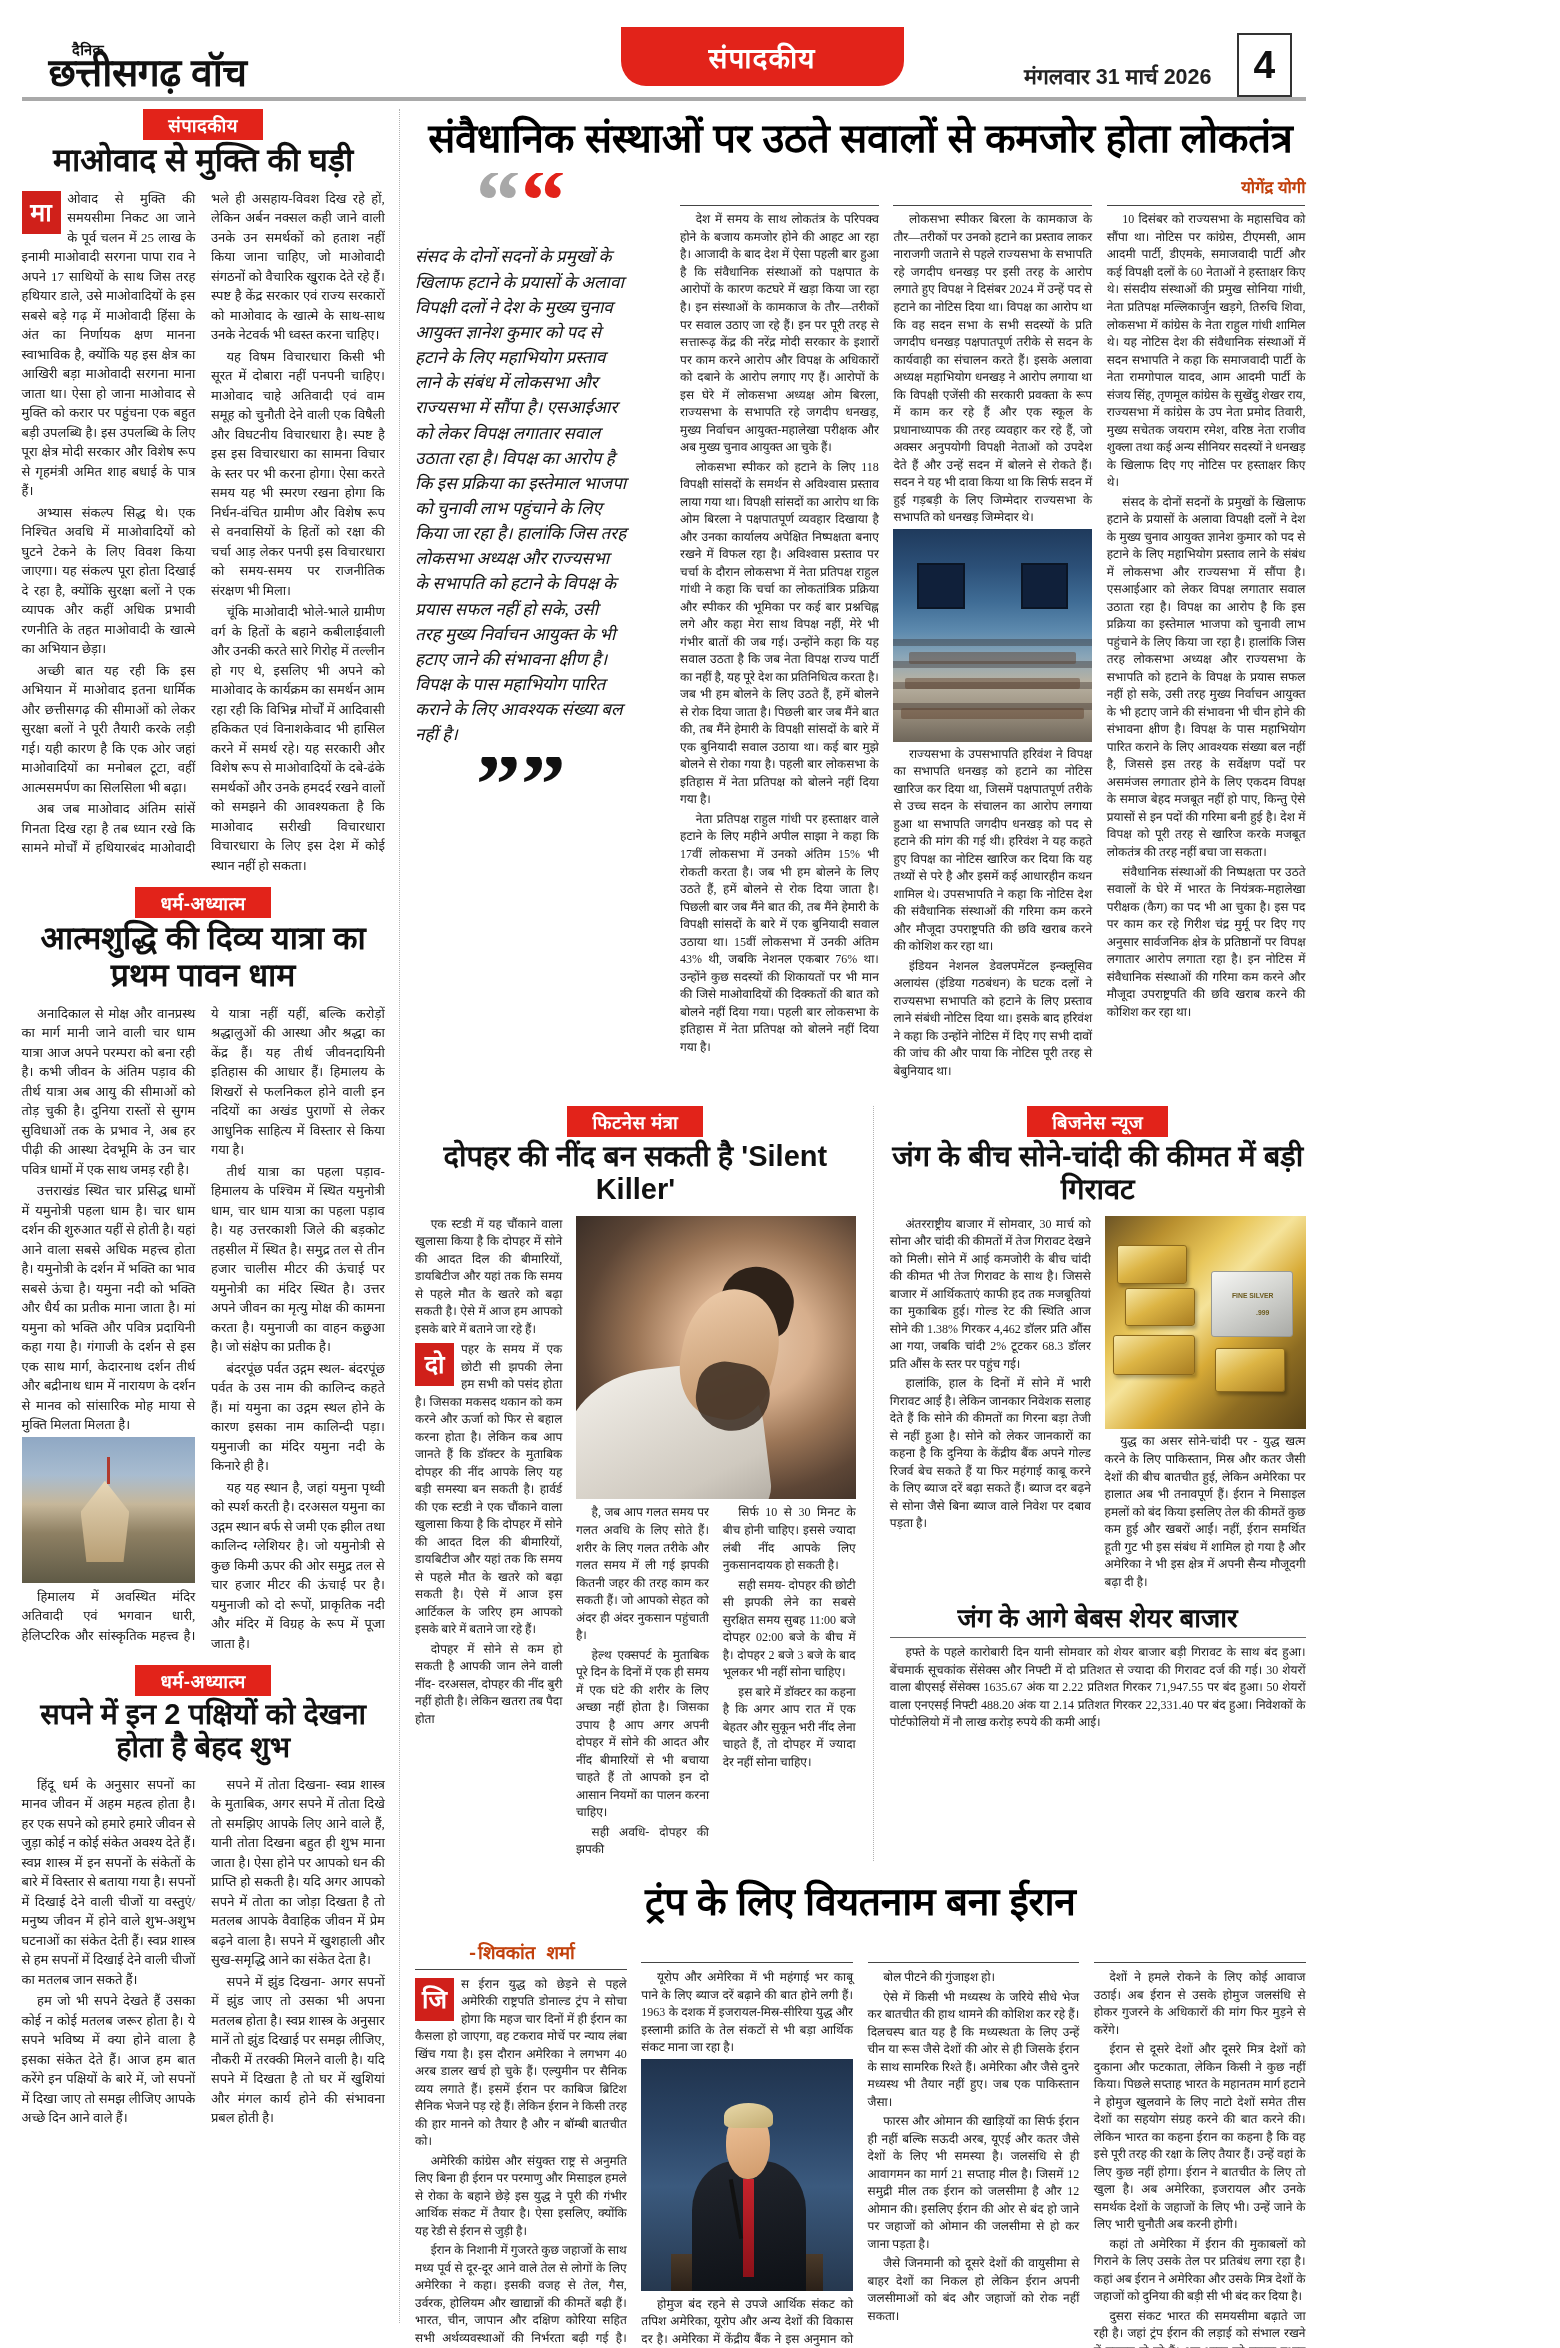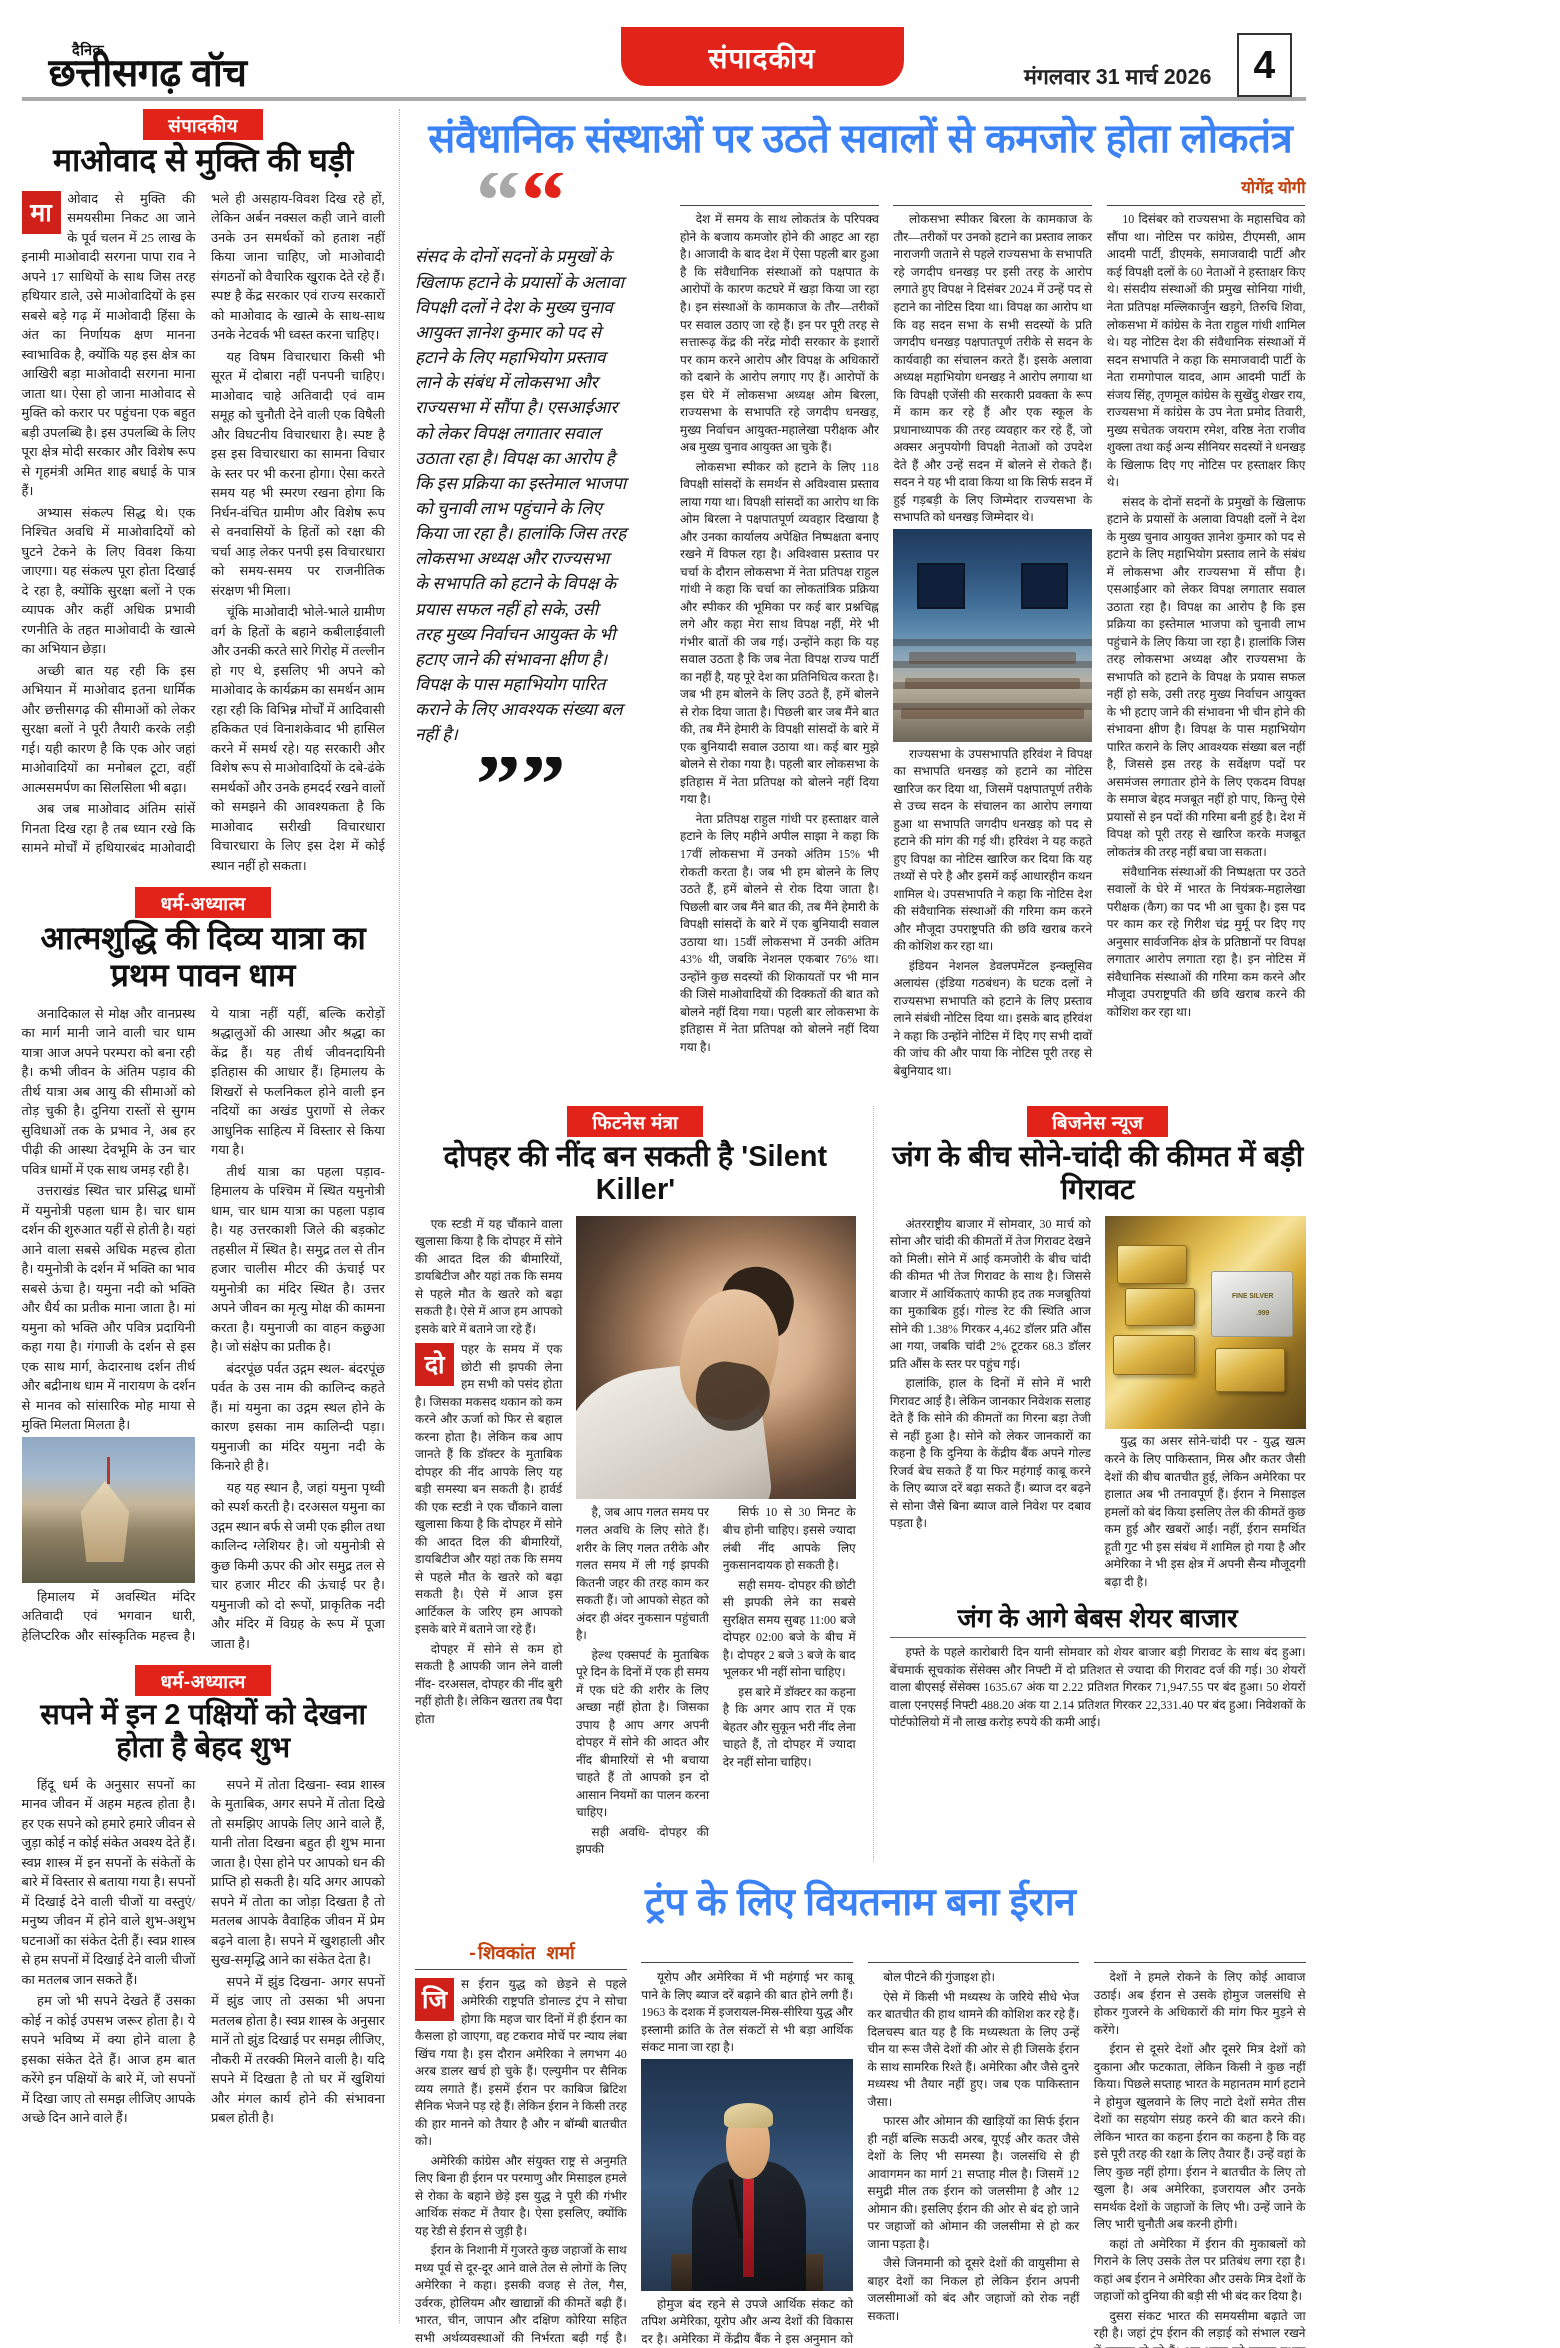--- a/index.html
+++ b/index.html
@@ -83,21 +83,21 @@
   .badge-row{text-align:center;margin-bottom:2px;}
   .hl-left{
     font-family:"Liberation Sans",sans-serif;
     font-size:32px;font-weight:bold;text-align:center;
     line-height:1.16;color:#111;margin:2px 0 9.8px 0;
   }
   .hl-left.sm{font-size:29px;text-align:center;}
   .hl-main{
     font-family:"Liberation Sans",sans-serif;
     font-size:40px;font-weight:bold;text-align:center;
-    line-height:1.15;color:#3b82f6;
+    line-height:1.15;color:#000000;
     margin:5.9px 0 11.7px 0;letter-spacing:-0.3px;
   }
   .hl-mid{
     font-family:"Liberation Sans",sans-serif;
     font-size:29px;font-weight:bold;text-align:center;
     line-height:1.16;color:#111;margin:2.9px 0 8.8px 0;
   }
   .hl-sub{
     font-family:"Liberation Sans",sans-serif;
     font-size:26px;font-weight:bold;text-align:center;
@@ -309,21 +309,21 @@
           <p class="t">बंदरपूंछ पर्वत उद्गम स्थल- बंदरपूंछ पर्वत के उस नाम की कालिन्द कहते हैं। मां यमुना का उद्गम स्थल होने के कारण इसका नाम कालिन्दी पड़ा। यमुनाजी का मंदिर यमुना नदी के किनारे ही है।</p>
           <p class="t">यह यह स्थान है, जहां यमुना पृथ्वी को स्पर्श करती है। दरअसल यमुना का उद्गम स्थान बर्फ से जमी एक झील तथा कालिन्द ग्लेशियर है। जो यमुनोत्री से कुछ किमी ऊपर की ओर समुद्र तल से चार हजार मीटर की ऊंचाई पर है। यमुनाजी को दो रूपों, प्राकृतिक नदी और मंदिर में विग्रह के रूप में पूजा जाता है।</p>
         </div>
       </div>
 
       <div style="margin-top:11.7px;">
         <div class="badge-row"><span class="badge">धर्म-अध्यात्म</span></div>
         <div class="hl-left sm">सपने में इन 2 पक्षियों को देखना होता है बेहद शुभ</div>
         <div class="cols2">
           <p class="t">हिंदू धर्म के अनुसार सपनों का मानव जीवन में अहम महत्व होता है। हर एक सपने को हमारे हमारे जीवन से जुड़ा कोई न कोई संकेत अवश्य देते हैं। स्वप्न शास्त्र में इन सपनों के संकेतों के बारे में विस्तार से बताया गया है। सपनों में दिखाई देने वाली चीजों या वस्तुएं/मनुष्य जीवन में होने वाले शुभ-अशुभ घटनाओं का संकेत देती हैं। स्वप्न शास्त्र से हम सपनों में दिखाई देने वाली चीजों का मतलब जान सकते हैं।</p>
-          <p class="t">हम जो भी सपने देखते हैं उसका कोई न कोई उपसभ जरूर होता है। ये सपने भविष्य में क्या होने वाला है इसका संकेत देते हैं। आज हम बात करेंगे इन पक्षियों के बारे में, जो सपनों में दिखा जाए तो समझ लीजिए आपके अच्छे दिन आने वाले हैं।</p>
+          <p class="t">हम जो भी सपने देखते हैं उसका कोई न कोई मतलब जरूर होता है। ये सपने भविष्य में क्या होने वाला है इसका संकेत देते हैं। आज हम बात करेंगे इन पक्षियों के बारे में, जो सपनों में दिखा जाए तो समझ लीजिए आपके अच्छे दिन आने वाले हैं।</p>
           <p class="t">सपने में तोता दिखना- स्वप्न शास्त्र के मुताबिक, अगर सपने में तोता दिखे तो समझिए आपके लिए आने वाले हैं, यानी तोता दिखना बहुत ही शुभ माना जाता है। ऐसा होने पर आपको धन की प्राप्ति हो सकती है। यदि अगर आपको सपने में तोता का जोड़ा दिखता है तो मतलब आपके वैवाहिक जीवन में प्रेम बढ़ने वाला है। सपने में खुशहाली और सुख-समृद्धि आने का संकेत देता है।</p>
           <p class="t">सपने में झुंड दिखना- अगर सपनों में झुंड जाए तो उसका भी अपना मतलब होता है। स्वप्न शास्त्र के अनुसार मानें तो झुंड दिखाई पर समझ लीजिए, नौकरी में तरक्की मिलने वाली है। यदि सपने में दिखता है तो घर में खुशियां और मंगल कार्य होने की संभावना प्रबल होती है।</p>
         </div>
       </div>
 
     </div>
 
     <div class="col-right">
 
       <div>

